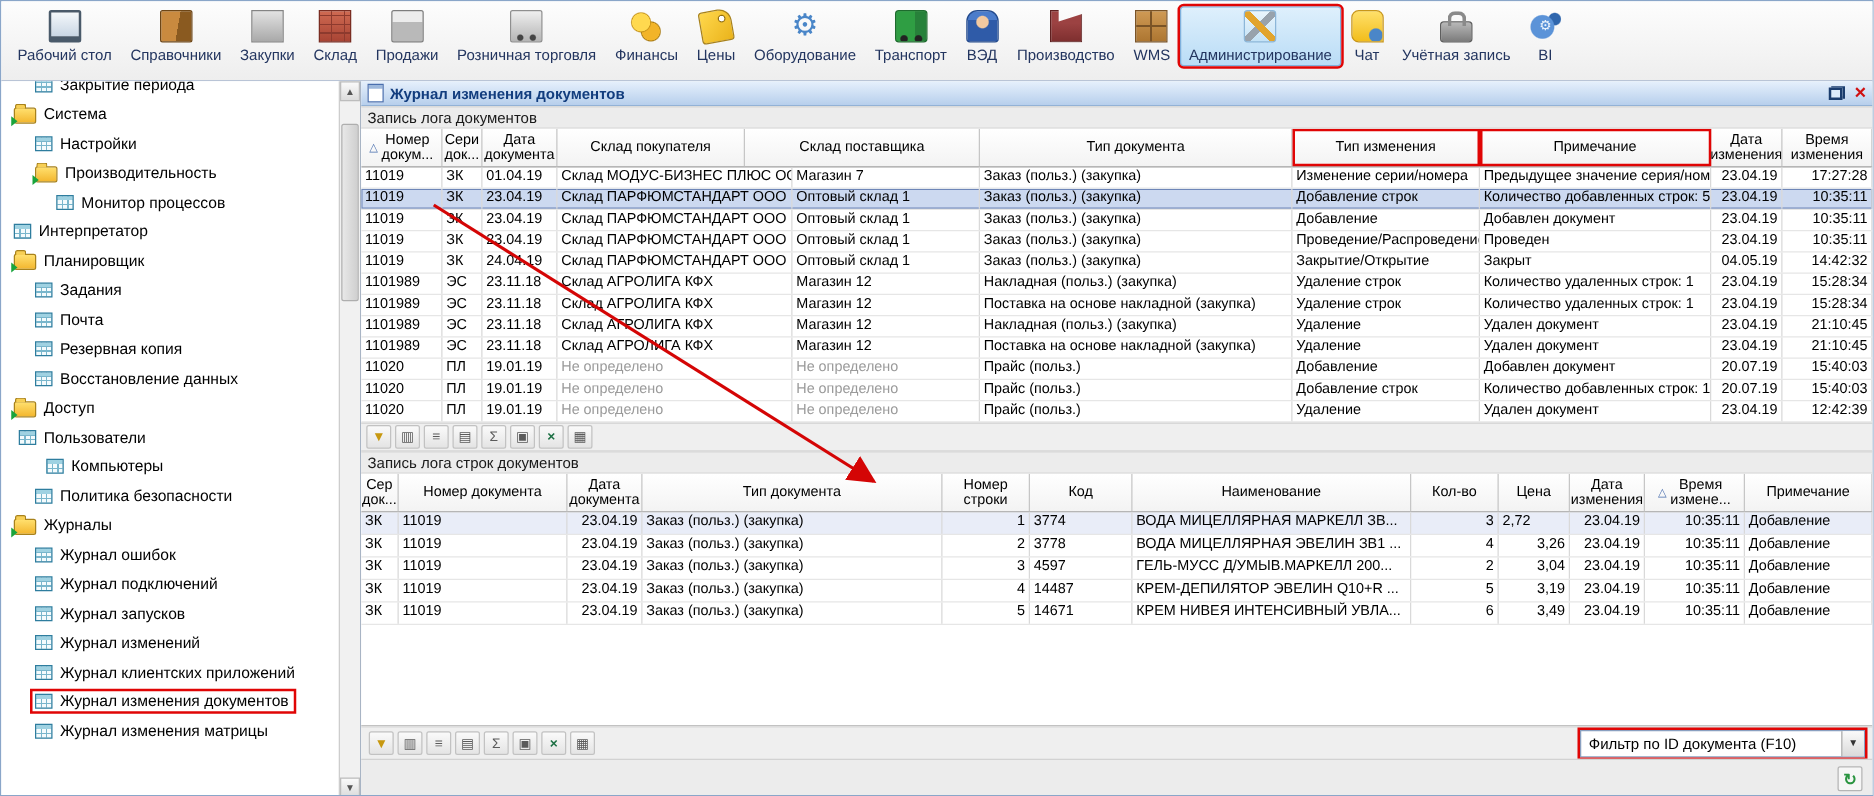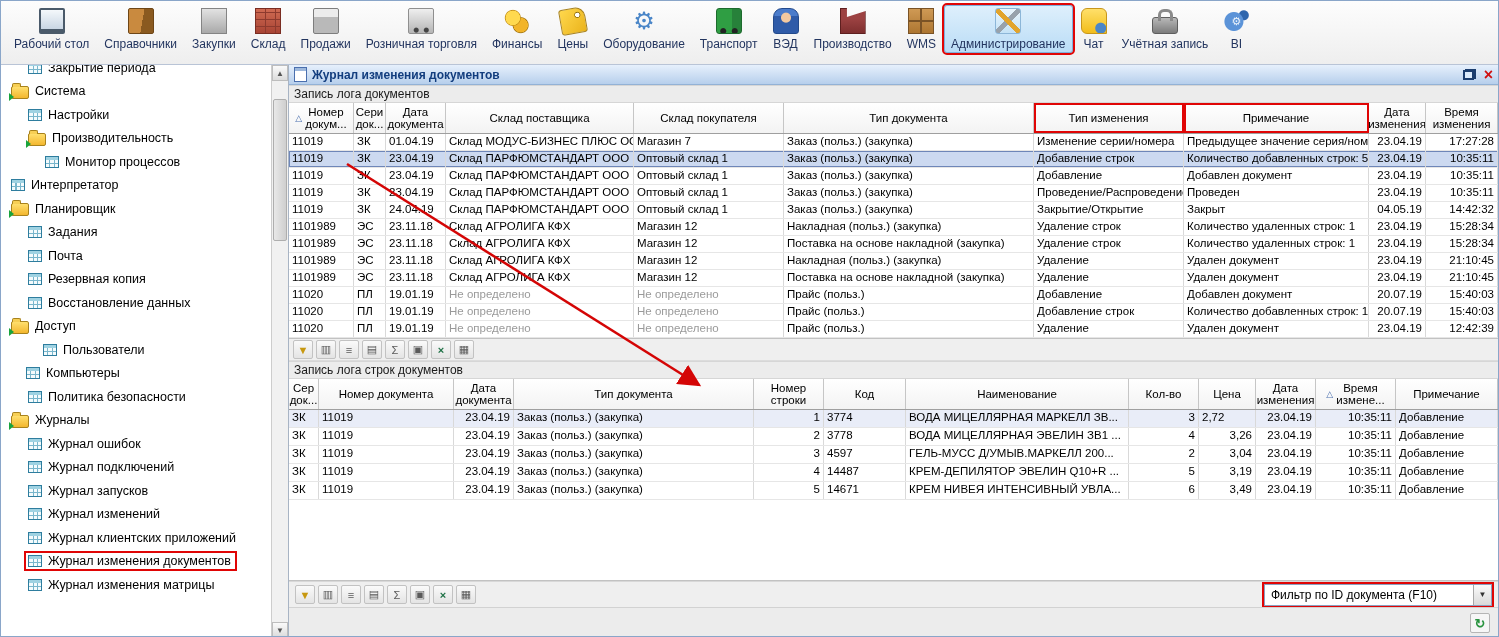--- a/index.html
+++ b/index.html
@@ -238,27 +238,27 @@
               <span class="grid-icon" data-name="table-icon"></span>
               <span class="tree-label" data-name="tree-item-label">Восстановление данных</span>
             </span>
           </div>
           <div class="tree-row" data-name="tree-item" style="padding-left: 8px;">
             <span class="tree-inner" data-name="tree-item-inner">
               <span class="folder-icon" data-name="folder-icon"></span>
               <span class="tree-label" data-name="tree-item-label">Доступ</span>
             </span>
           </div>
-          <div class="tree-row" data-name="tree-item" style="padding-left: 40px;">
+          <div class="tree-row" data-name="tree-item" style="padding-left: 12px;">
             <span class="tree-inner" data-name="tree-item-inner">
               <span class="grid-icon" data-name="table-icon"></span>
               <span class="tree-label" data-name="tree-item-label">Пользователи</span>
             </span>
           </div>
-          <div class="tree-row" data-name="tree-item" style="padding-left: 23px;">
+          <div class="tree-row" data-name="tree-item" style="padding-left: 34px;">
             <span class="tree-inner" data-name="tree-item-inner">
               <span class="grid-icon" data-name="table-icon"></span>
               <span class="tree-label" data-name="tree-item-label">Компьютеры</span>
             </span>
           </div>
           <div class="tree-row" data-name="tree-item" style="padding-left: 25px;">
             <span class="tree-inner" data-name="tree-item-inner">
               <span class="grid-icon" data-name="table-icon"></span>
               <span class="tree-label" data-name="tree-item-label">Политика безопасности</span>
             </span>
@@ -340,25 +340,25 @@
 докум...</span>
             </div>
             <div class="g-hcell" data-name="column-header" style="width: 32px;">
               <span class="lbl" data-name="column-header-label">Сери
 док...</span>
             </div>
             <div class="g-hcell" data-name="column-header" style="width: 60px;">
               <span class="lbl" data-name="column-header-label">Дата
 документа</span>
             </div>
+            <div class="g-hcell" data-name="column-header" style="width: 150px;">
+              <span class="lbl" data-name="column-header-label">Склад покупателя</span>
+            </div>
             <div class="g-hcell" data-name="column-header" style="width: 188px;">
               <span class="lbl" data-name="column-header-label">Склад поставщика</span>
-            </div>
-            <div class="g-hcell" data-name="column-header" style="width: 150px;">
-              <span class="lbl" data-name="column-header-label">Склад покупателя</span>
             </div>
             <div class="g-hcell" data-name="column-header" style="width: 250px;">
               <span class="lbl" data-name="column-header-label">Тип документа</span>
             </div>
             <div class="g-hcell annot-box" data-name="column-header" style="width: 150px;">
               <span class="lbl" data-name="column-header-label">Тип изменения</span>
             </div>
             <div class="g-hcell annot-box" data-name="column-header" style="width: 185px;">
               <span class="lbl" data-name="column-header-label">Примечание</span>
             </div>

